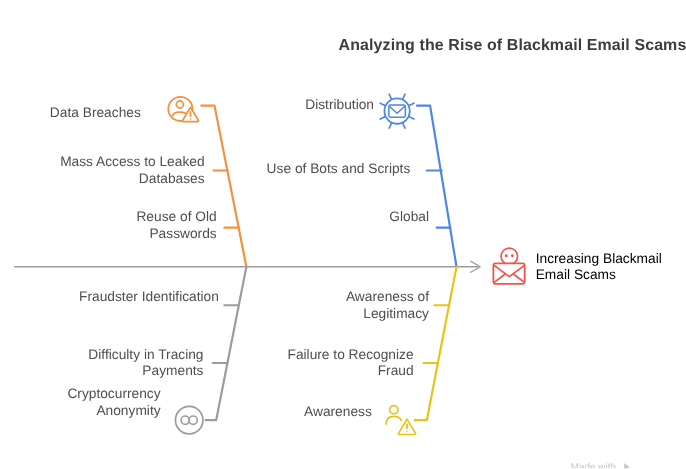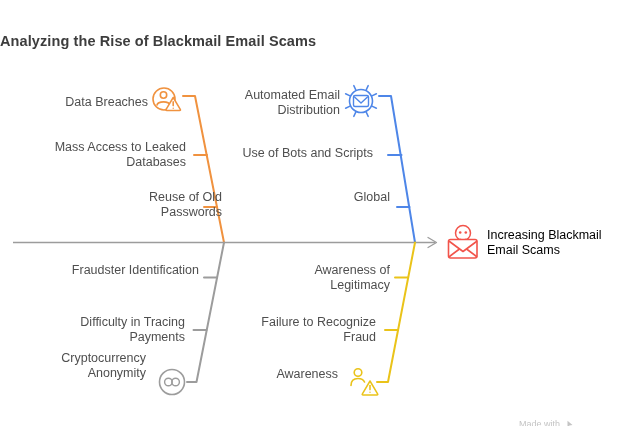--- a/index.html
+++ b/index.html
@@ -1,21 +1,21 @@
 <!DOCTYPE html>
 <html><head>
 <meta charset="utf-8">
 <style>
   html,body{margin:0;padding:0;background:#fff;}
   .canvas{
     position:relative;width:624px;height:426px;background:#ffffff;
     font-family:"Liberation Sans","DejaVu Sans",sans-serif;overflow:hidden;
   }
   .title{
-    position:absolute;left:0;right:0;top:33px;text-align:left;
+    position:absolute;left:0;right:0;top:33px;text-align:right;
     font-size:14.5px;font-weight:700;color:#3d3d3d;letter-spacing:.1px;
   }
   .svg-layer{position:absolute;left:0;top:0;}
   .cause{
     position:absolute;font-size:12.5px;line-height:15px;color:#4f4f4f;
     text-align:right;white-space:nowrap;
   }
   .effect-label{
     position:absolute;left:487px;top:228px;font-size:12.5px;line-height:15px;
     color:#000000;text-align:left;white-space:nowrap;
@@ -107,34 +107,33 @@
       <line x1="465.3" y1="239.2" x2="465.3" y2="241.2" stroke-width="1.3"></line>
       <circle cx="460.2" cy="232.5" r="1.3" fill="#F2544B" stroke="none"></circle>
       <circle cx="465.8" cy="232.5" r="1.3" fill="#F2544B" stroke="none"></circle>
       <rect x="448.5" y="239.5" width="28.5" height="18.5" rx="2" fill="#ffffff"></rect>
       <path d="M449.5 241.5 L463 251.5 L476.5 241.5"></path>
       <path d="M449.5 256.5 L458.8 249.5"></path>
       <path d="M476.5 256.5 L467.2 249.5"></path>
     </g>
   </svg>
 
-  <div class="cause" style="right:476px;top:95px">
+  <div class="cause" style="right:496px;top:95px">
     <div>Data Breaches</div>
   </div>
   <div class="cause" style="right:438px;top:140px">
     <div>Mass Access to Leaked</div>
     <div>Databases</div>
   </div>
-  <div class="cause" style="right:402px;top:190px">
+  <div class="cause" style="right:427px;top:190px">
     <div>Reuse of Old</div>
     <div>Passwords</div>
   </div>
 
   <div class="cause" style="right:284px;top:88px">
-    <div>Automated Email</div>
     <div>Distribution</div>
   </div>
   <div class="cause" style="right:251px;top:146px">
     <div>Use of Bots and Scripts</div>
   </div>
   <div class="cause" style="right:234px;top:190px">
     <div>Global</div>
   </div>
 
   <div class="cause" style="right:425px;top:263px">

